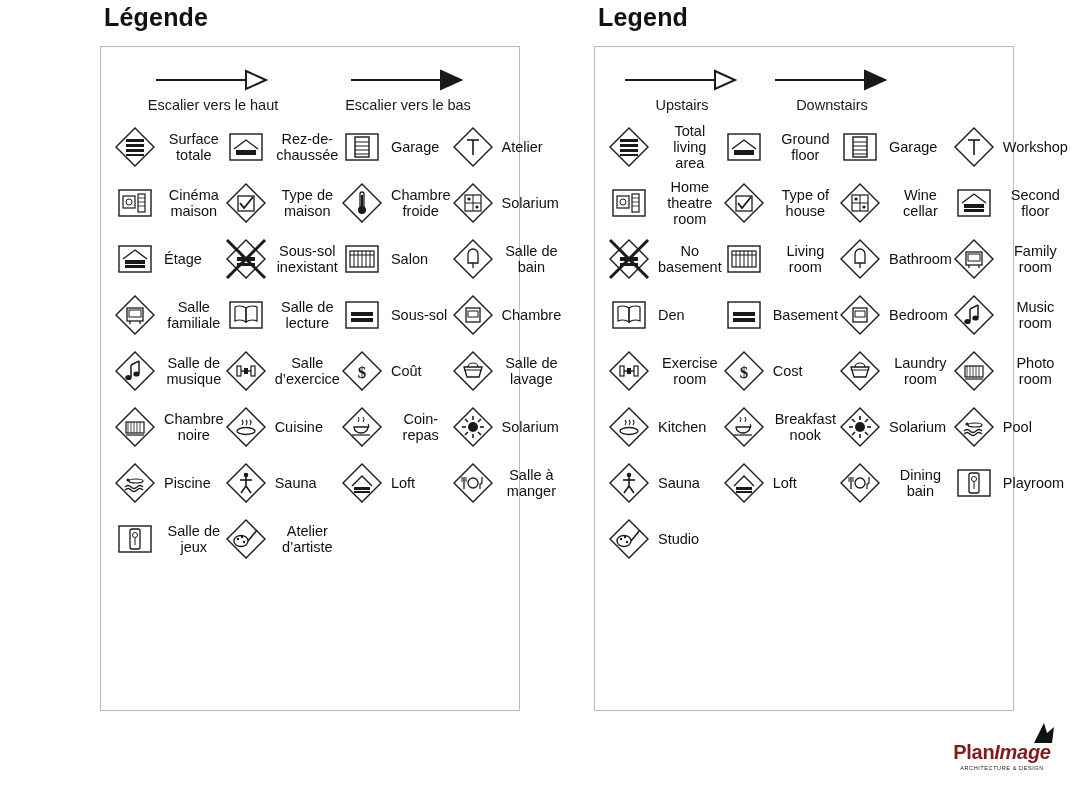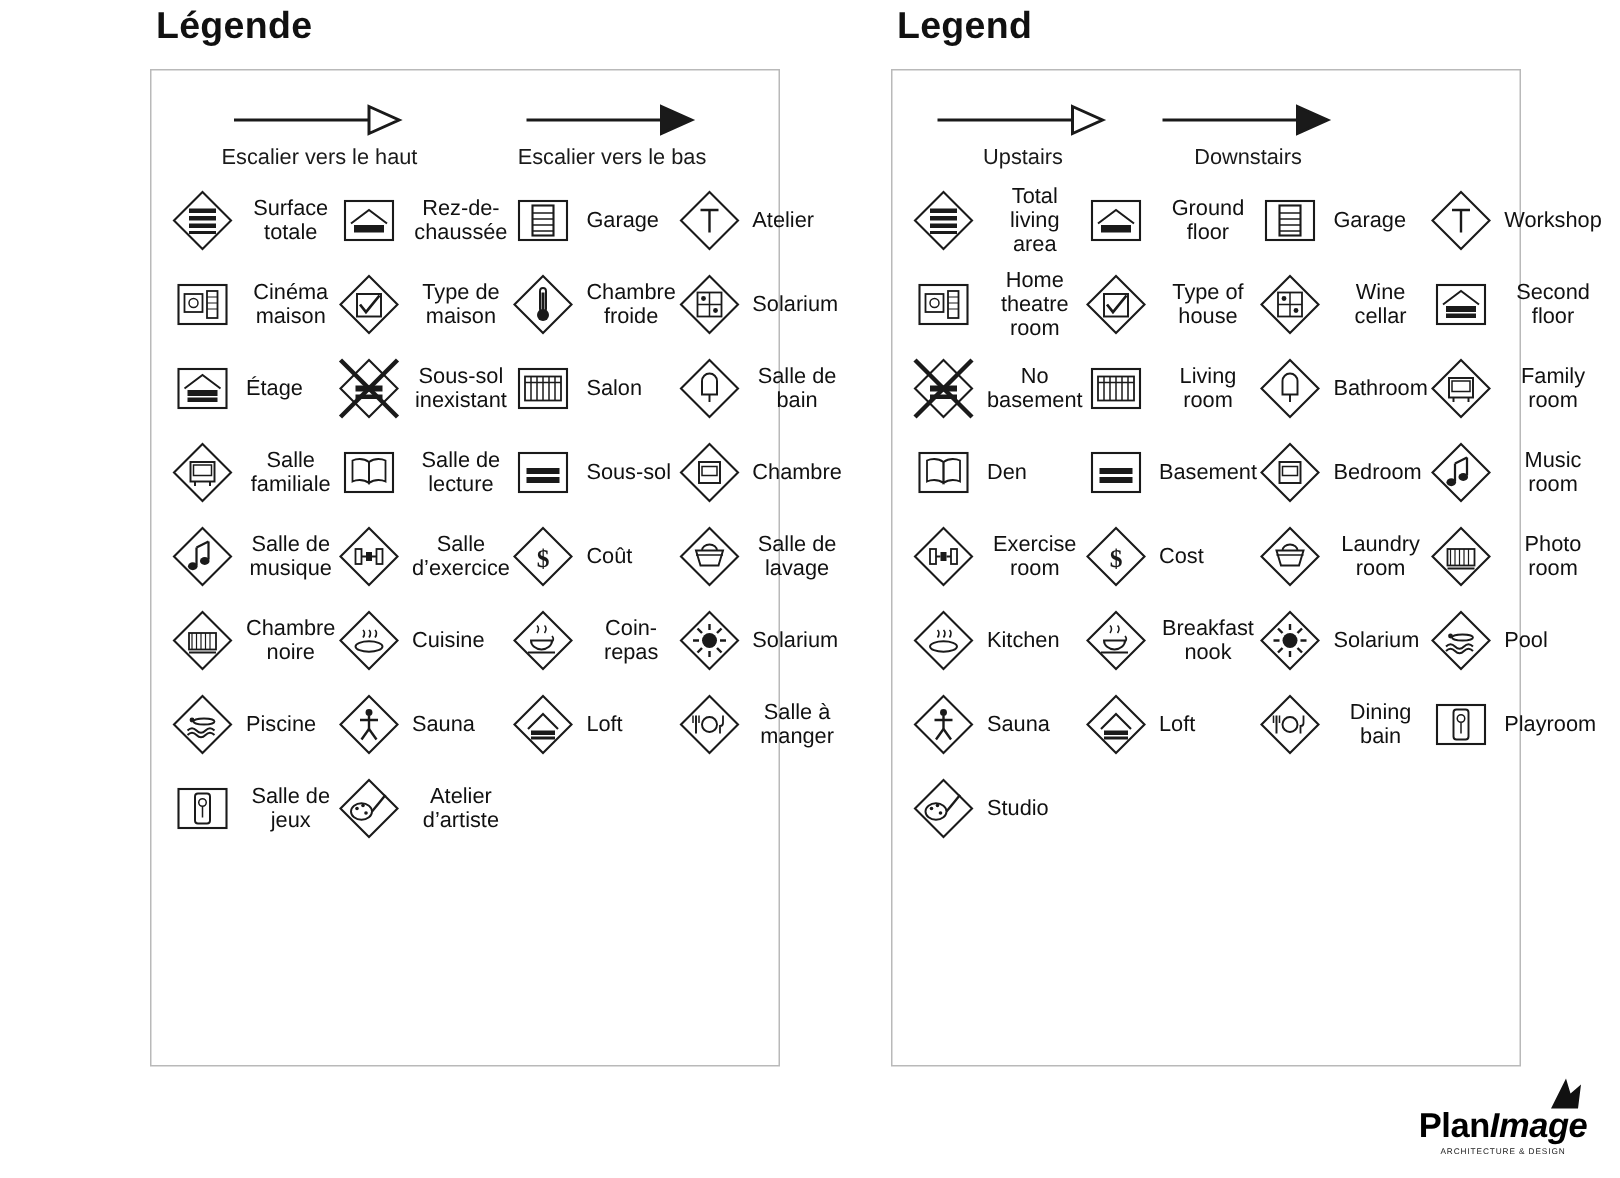--- a/index.html
+++ b/index.html
@@ -91,23 +91,23 @@
 
   
   .logo {
     position: absolute;
     right: 18px;
     bottom: 14px;
     width: 120px;
     text-align: center;
   }
   .logo-main {
-    font-size: 23px;
+    font-size: 20px;
     font-weight: bold;
-    color: #000000;
+    color: #7f1d1d;
     letter-spacing: -0.3px;
   }
   .logo-main .ital { font-style: italic; }
   .logo-sub {
     font-size: 5.5px;
     letter-spacing: 0.6px;
     color: #222;
     margin-top: 1px;
   }
   .logo-mark {

